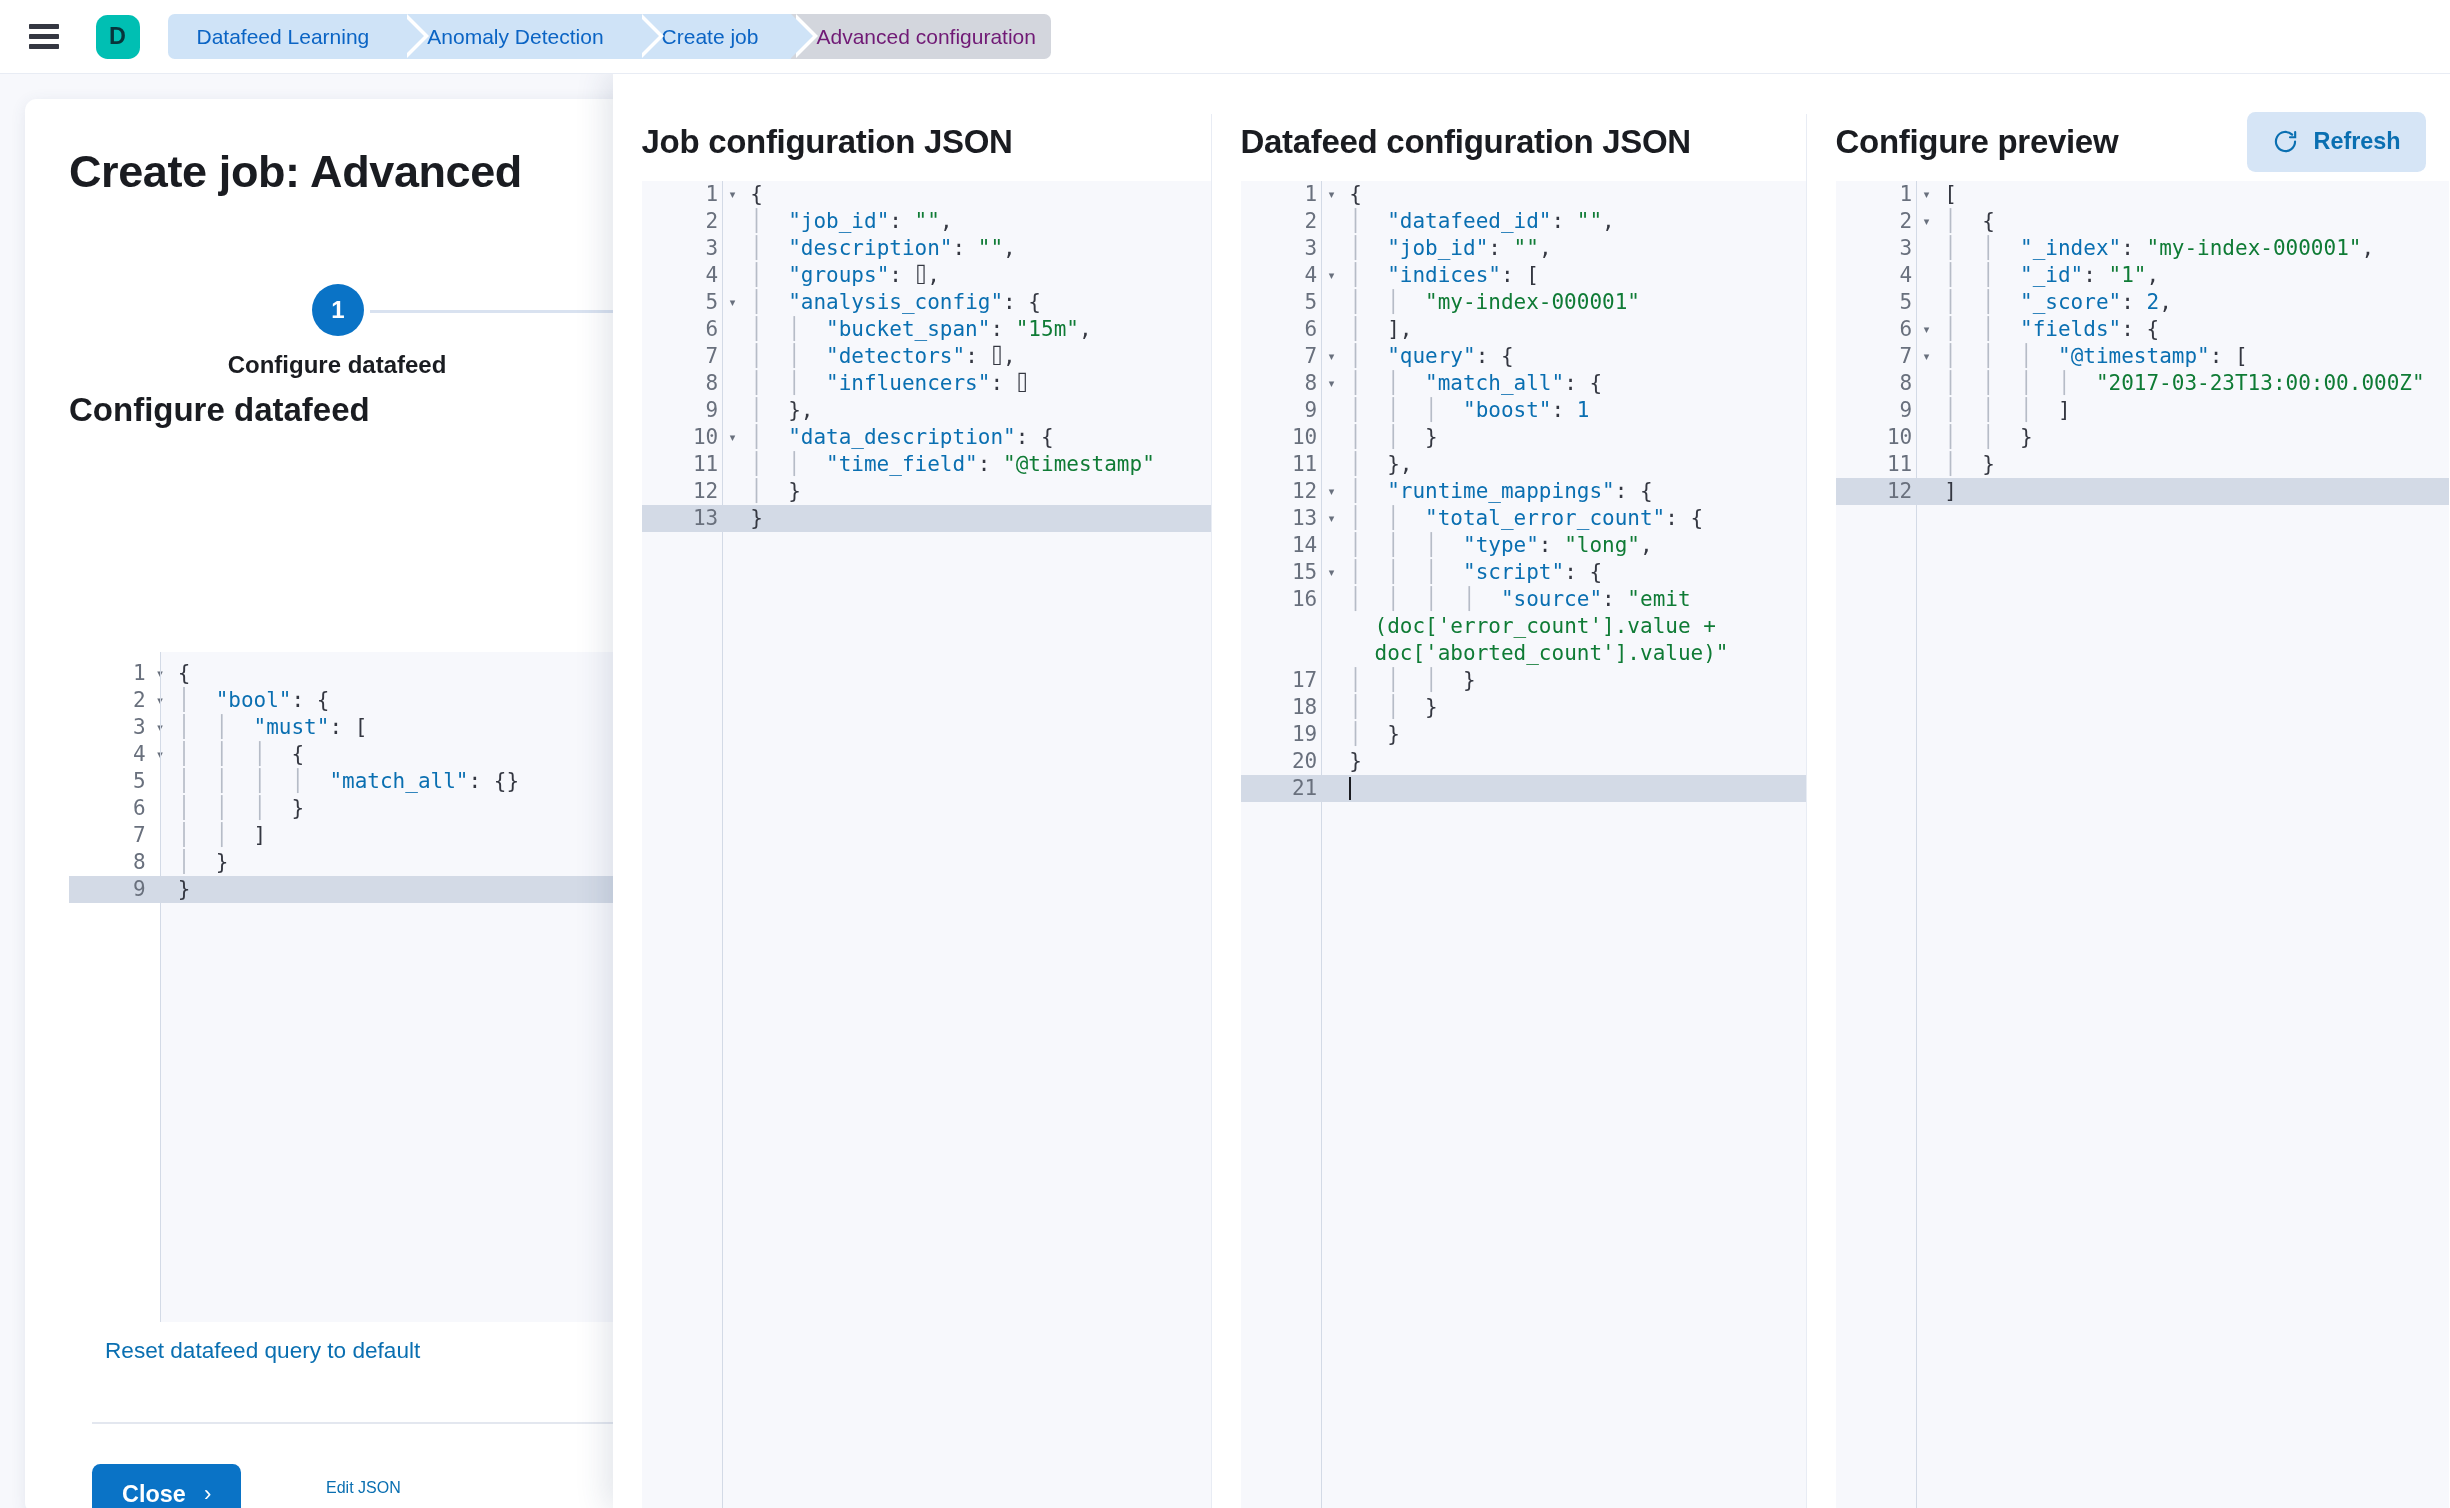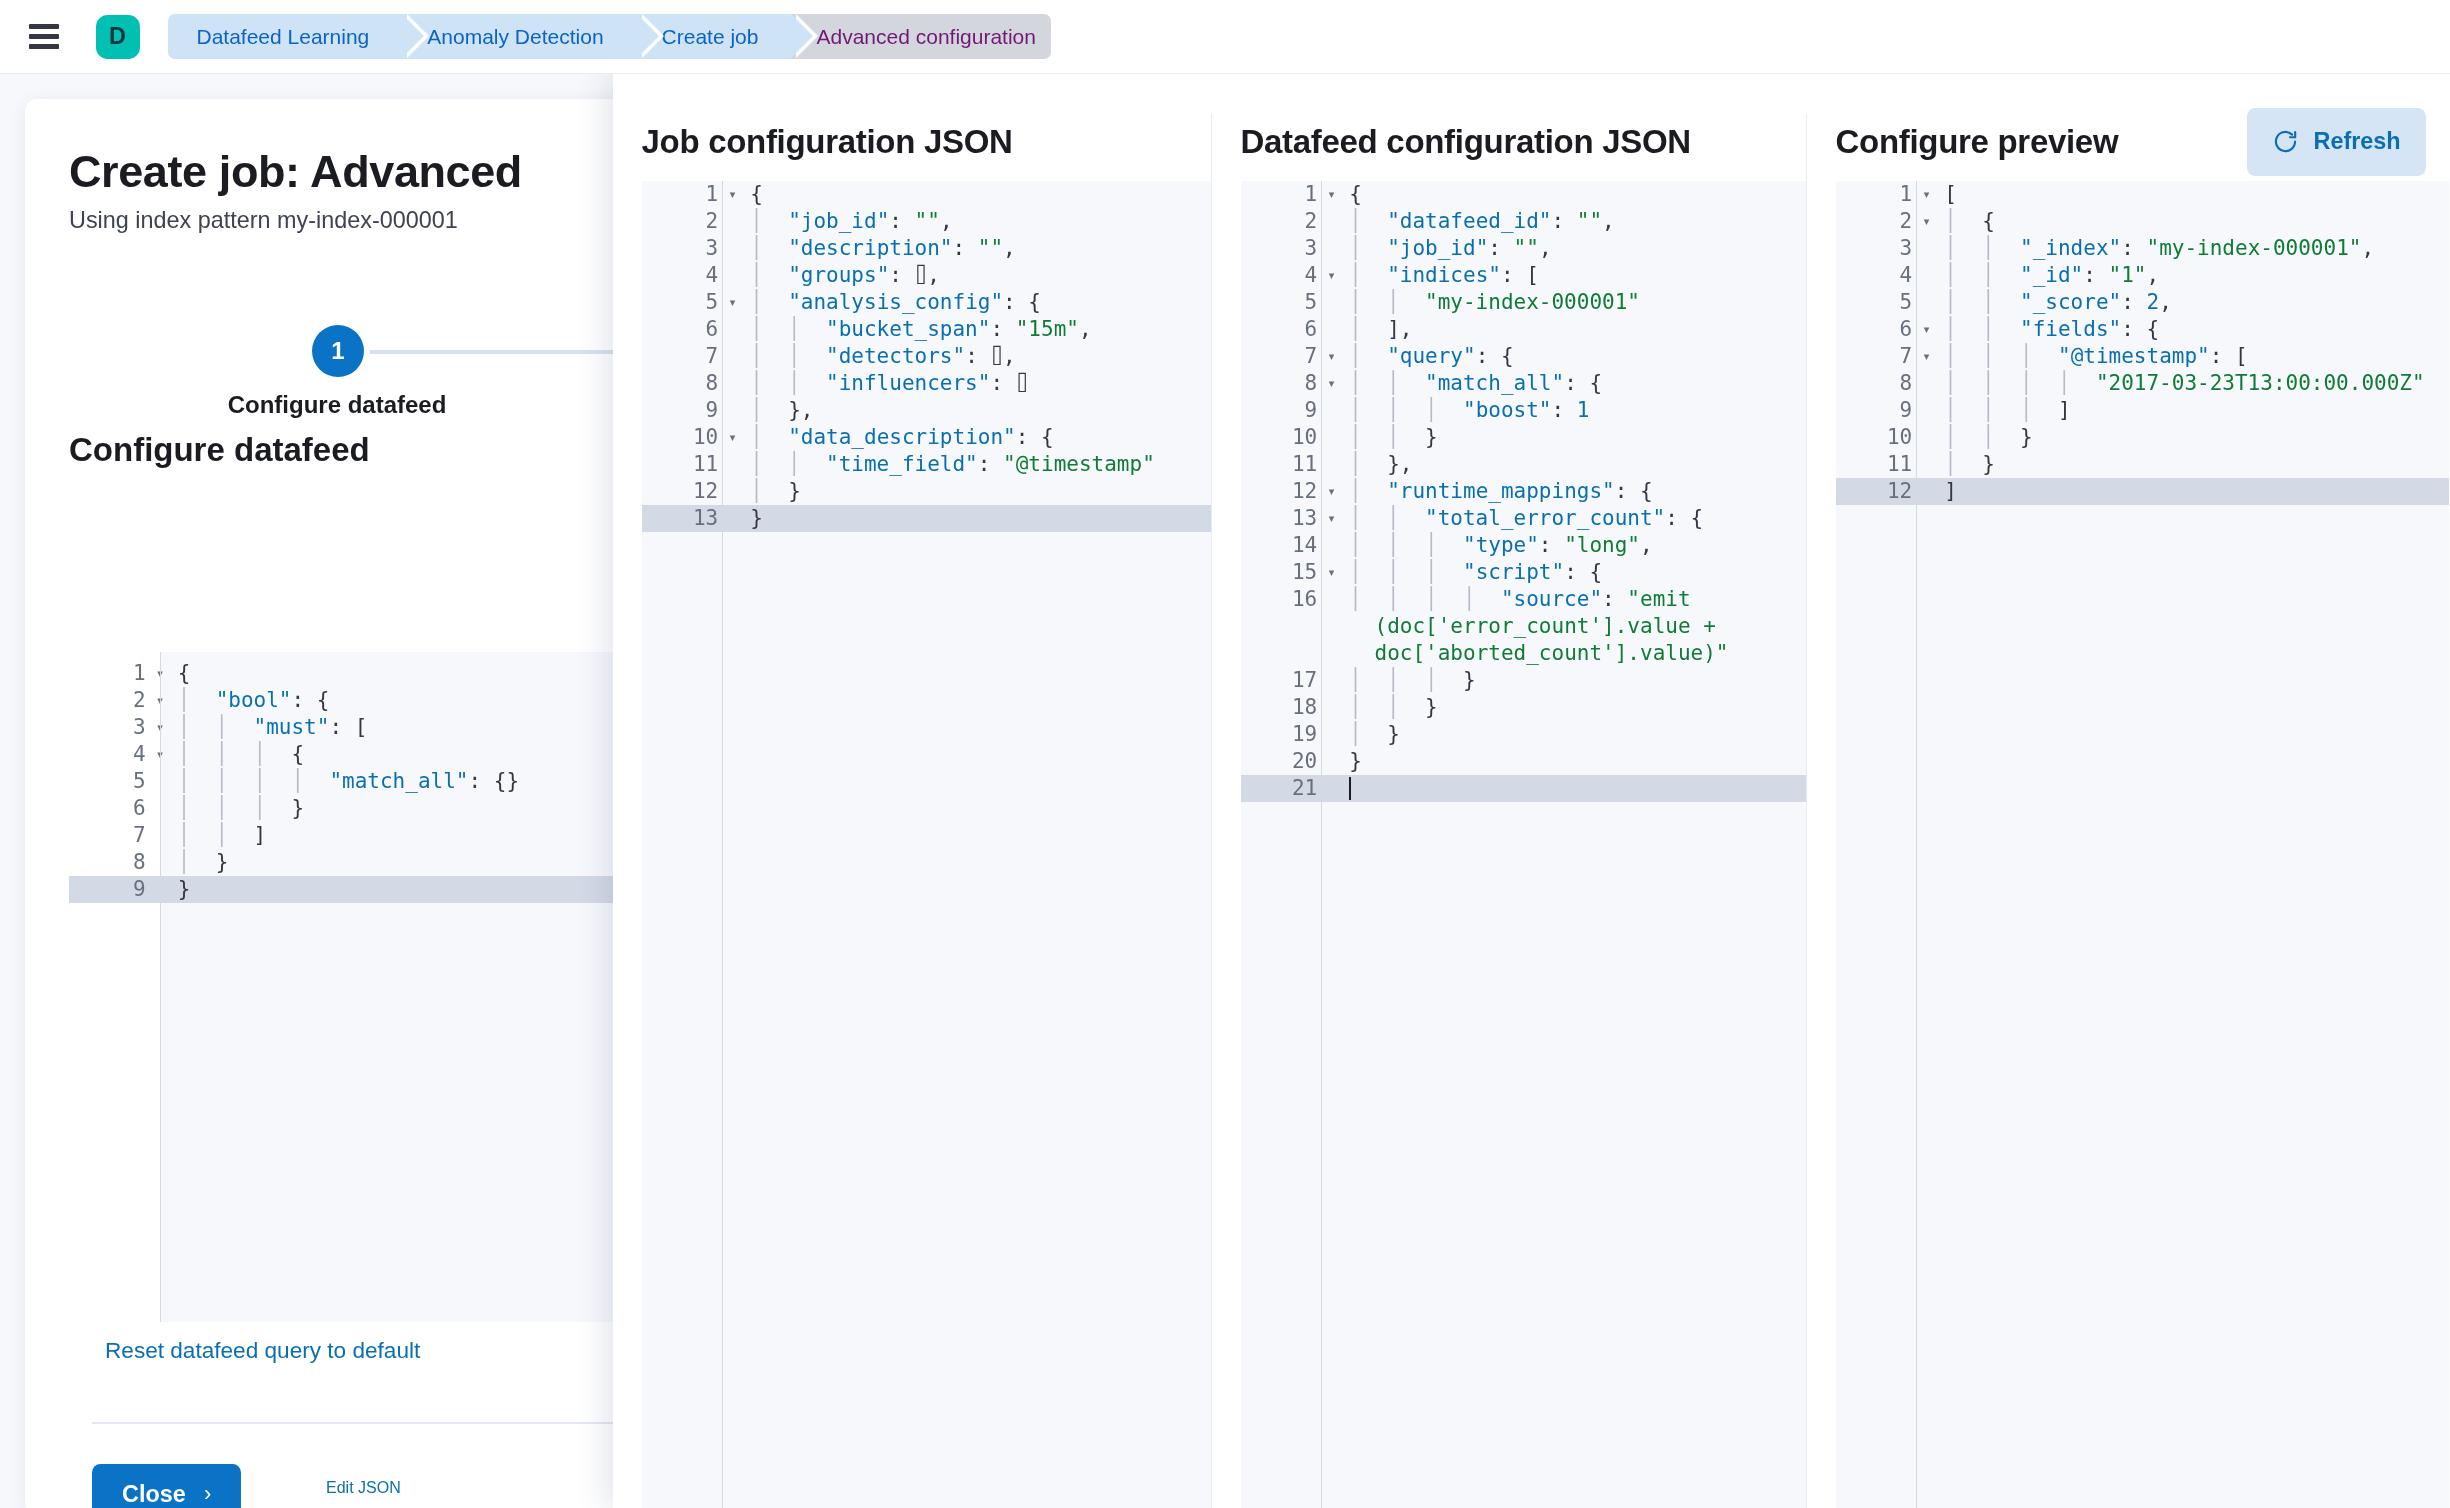--- a/index.html
+++ b/index.html
@@ -198,21 +198,21 @@
 
   .col-head {
     display: flex; align-items: center; justify-content: space-between;
     padding-right: 23.4px; height: 55px;
   }
   .col-title { font-size: 33px; font-weight: 700; color: #1a1c21; letter-spacing: -0.3px; }
 
   .btn-refresh {
     display: flex; align-items: center; gap: 15px;
     background: #d6e5f6; color: #0a6fb1; border: none; border-radius: 8.4px;
-    height: 68px; padding: 0 25px; font-size: 23.4px; font-weight: 700;
+    height: 60px; padding: 0 25px; font-size: 23.4px; font-weight: 700;
     font-family: "Liberation Sans", sans-serif; cursor: pointer;
   }
 
   .col-editor { position: absolute; left: 28.5px; right: 0; top: 67px; bottom: 0; }
   .col-editor .bodybg {
     position: absolute; left: 80px; top: 0; right: 16.7px; bottom: 0;
     background: #f7f8fc;
   }
   .col-editor .rows { position: relative; z-index: 2; }
   .col-editor .gutter-line { left: 80px; z-index: 3; }
@@ -259,21 +259,20 @@
       </div>
       <div class="crumb current">
         <span>Advanced configuration</span>
       </div>
     </nav>
 </div>
 
 <div class="page-card">
   <div class="page-inner">
     <h1 class="page-title">Create job: Advanced</h1>
-    <div class="page-sub">Using index pattern my-index-000001</div>
 
     <div class="stepper">
       <div class="step-line"></div>
       <div class="step-circle">
         <span>1</span>
       </div>
       <div class="step-label">Configure datafeed</div>
     </div>
 
     <h2 class="section-title">Configure datafeed</h2>

